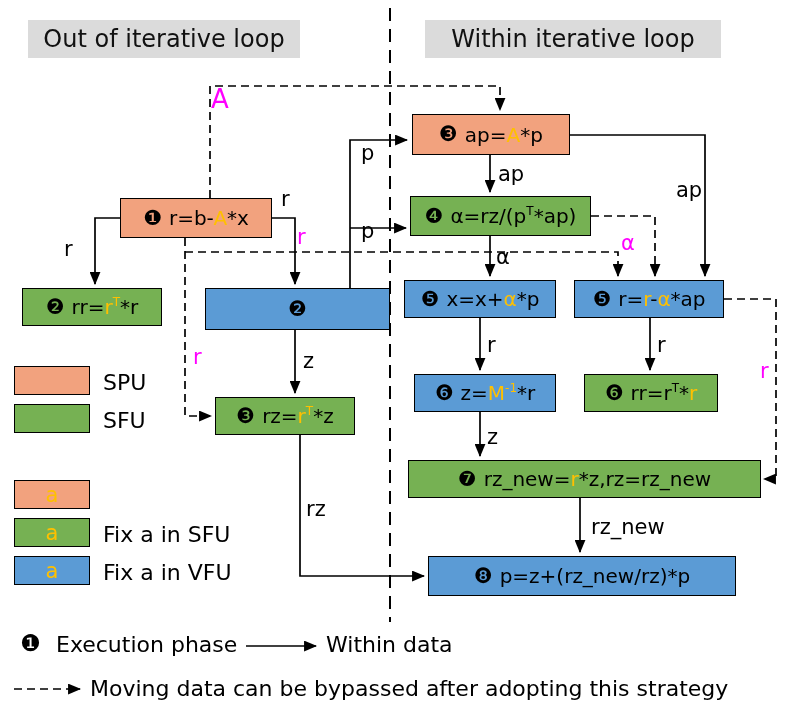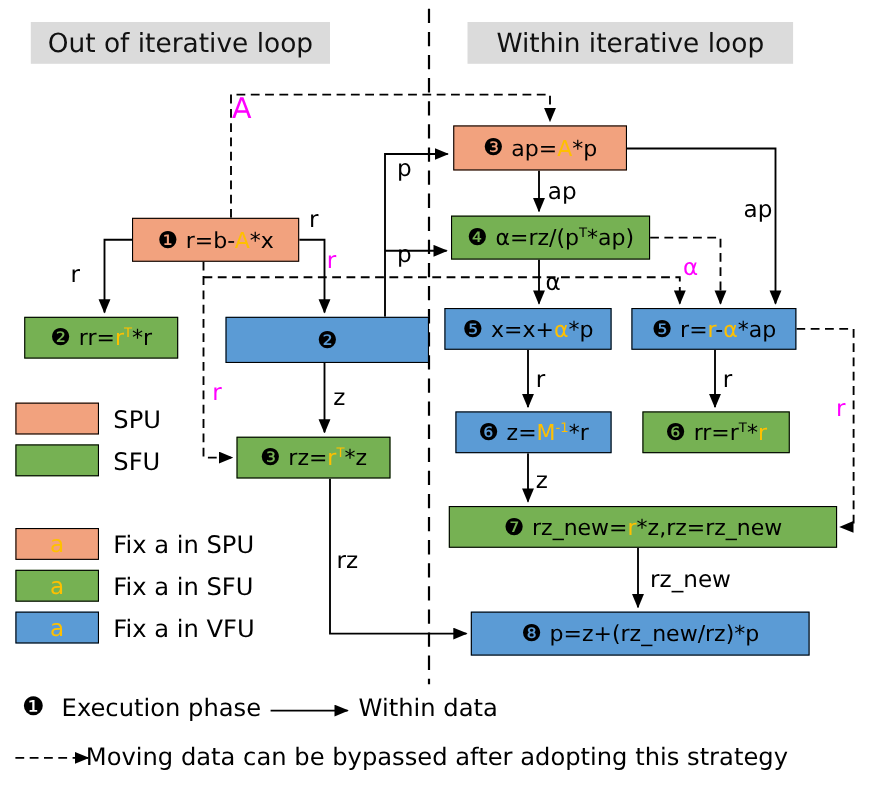--- a/index.html
+++ b/index.html
@@ -145,33 +145,32 @@
   <div class="legend-row" style="left:14px;top:404px">
     <div class="swatch" data-unit="sfu">
       <span></span>
     </div>
     <span class="swlabel">SFU</span>
   </div>
   <div class="legend-row" style="left:14px;top:480px">
     <div class="swatch" data-unit="spu">
       <span>a</span>
     </div>
-    <span class="swlabel">Fix a in SPU</span>
   </div>
   <div class="legend-row" style="left:14px;top:518px">
     <div class="swatch" data-unit="sfu">
       <span>a</span>
     </div>
     <span class="swlabel">Fix a in SFU</span>
   </div>
   <div class="legend-row" style="left:14px;top:556px">
     <div class="swatch" data-unit="vfu">
       <span>a</span>
     </div>
     <span class="swlabel">Fix a in VFU</span>
   </div>
 
   <span class="bnum" style="left:20px;top:632px">❶</span>
   <span class="bleg" style="left:56px;top:632px">Execution phase</span>
   <span class="bleg" style="left:326px;top:632px">Within data</span>
-  <span class="bleg" style="left:78px;top:676px">Moving data can be bypassed after adopting this strategy</span>
+  <span class="bleg" style="left:90px;top:676px">Moving data can be bypassed after adopting this strategy</span>
 
 </div>
 
 </body></html>

